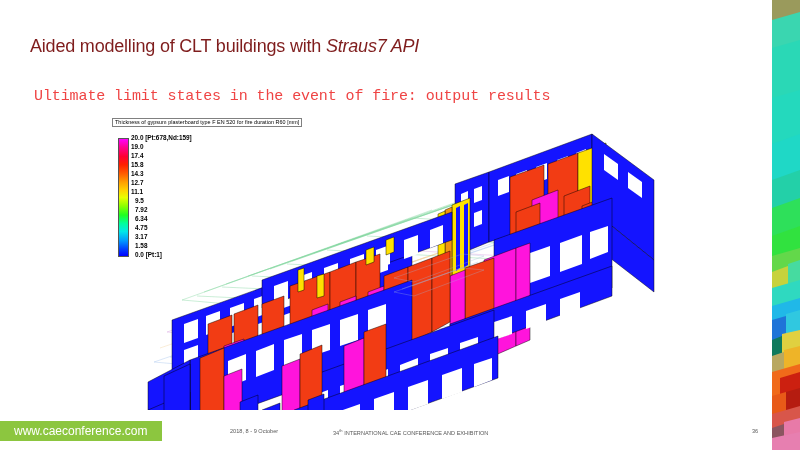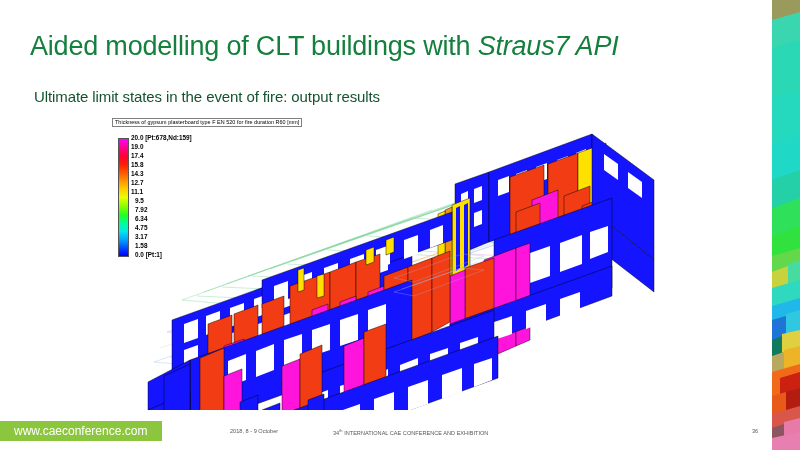--- a/index.html
+++ b/index.html
@@ -23,39 +23,40 @@
     background: #ffffff;
     overflow: hidden;
   }
 
   
   .title {
     position: absolute;
     left: 30px;
     top: 30px;
     width: 700px;
-    font-size: 27px;
+    font-size: 18px;
     line-height: 32px;
-    color: #15803d;
+    color: #7f1d1d;
     font-family: "Liberation Sans", sans-serif;
     white-space: nowrap;
     letter-spacing: -0.2px;
   }
   .title .em {
     font-style: italic;
   }
   .subtitle {
     position: absolute;
     left: 34px;
     top: 88px;
     font-size: 15px;
     line-height: 18px;
-    color: #14532d;
+    color: #ef4444;
     white-space: nowrap;
     letter-spacing: -0.1px;
+    font-family: Liberation Mono, monospace;
   }
 
   
   .viewport {
     position: absolute;
     left: 112px;
     top: 110px;
     width: 560px;
     height: 300px;
   }

